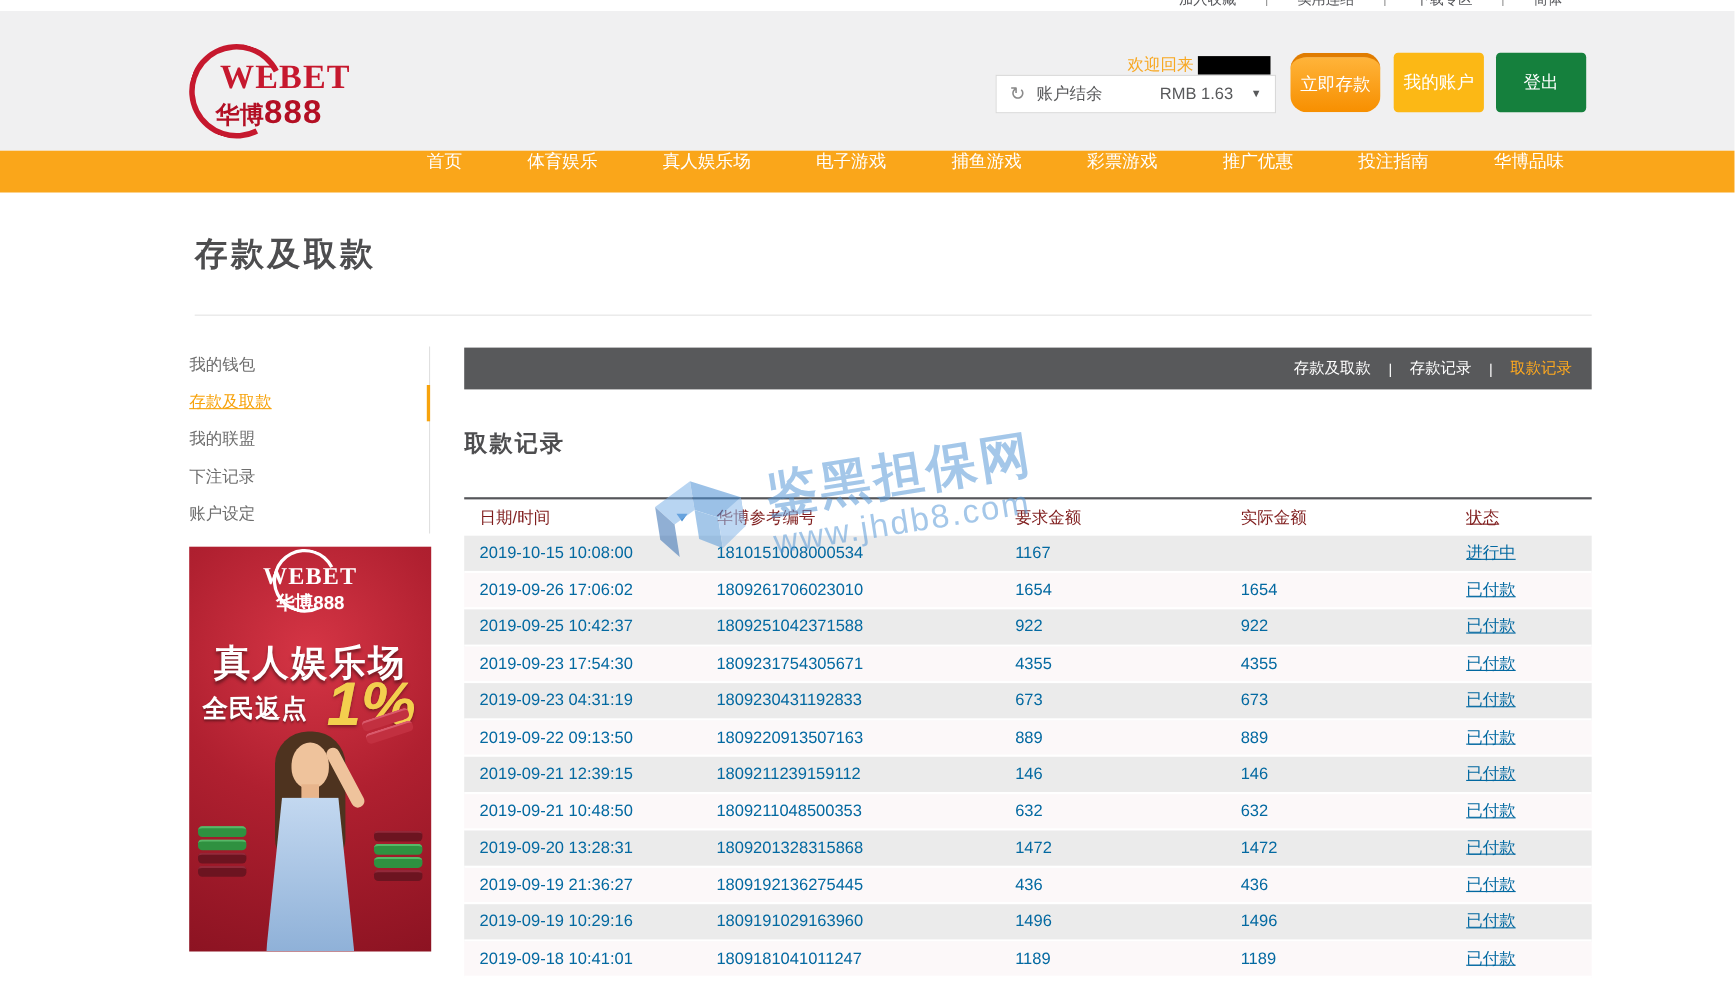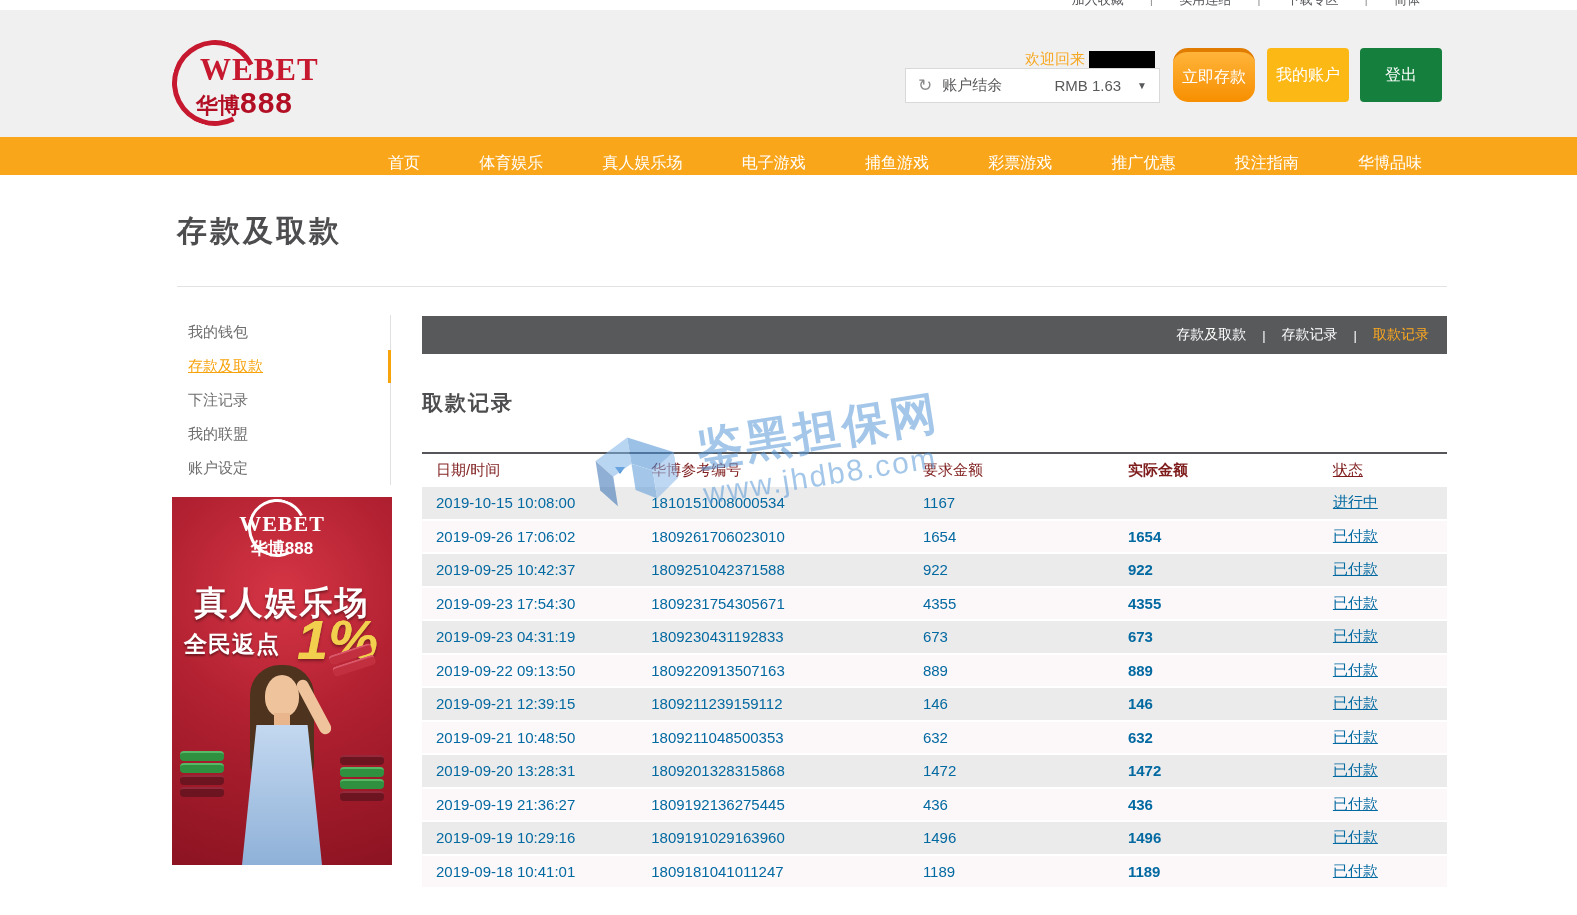--- a/index.html
+++ b/index.html
@@ -36,30 +36,30 @@
   #balance-box .caret { font-size:10px; color:#58595b; margin-left:16px; }
   .hbtn { position:absolute; top:38px; height:54px; width:82px; border:none; border-radius:4px;
           color:#fff; font-size:16px; font-family:inherit; cursor:pointer; }
   #btn-deposit { left:1173px; background:linear-gradient(#ffb43a,#f78f00); border-top:4px solid #e07c00;border-radius:15px; }
   #btn-account { left:1267px; background:#fcb815; }
   #btn-logout  { left:1360px; background:#15803d; }
 
   
   #nav { position:absolute; top:137px; left:0; width:1577px; height:38px; background:#faa61a; }
   #nav .items { position:absolute; left:388px; width:1034px; height:52px; display:flex;
-                justify-content:space-between; align-items:center; }
+                justify-content:space-between; }
   #nav .items span { color:#fff; font-size:16px; cursor:pointer; white-space:nowrap; }
 
   
   #page-title { position:absolute; left:177px; top:211px; font-size:30px; font-weight:bold;
                 color:#4d4d4f; letter-spacing:3px; }
   #title-divider { position:absolute; left:177px; top:286px; width:1270px; height:1px; background:#e3e3e3; }
 
   
-  #sidebar { position:absolute; left:172px; top:315px; width:218px;margin-left:16px; }
+  #sidebar { position:absolute; left:172px; top:315px; width:218px; }
   #sidebar .sitem { height:34px; line-height:34px; font-size:15px; color:#6e6e6e; cursor:pointer; }
   #sidebar .sitem.active { color:#f7a30c; text-decoration:underline; }
   #sidebar-border { position:absolute; left:390px; top:315px; width:1px; height:170px; background:#e0e0e0; }
   #sidebar-active-bar { position:absolute; left:388px; top:350px; width:3px; height:33px; background:#f7a30c; }
 
   
   #banner { position:absolute; left:172px; top:497px; width:220px; height:368px; overflow:hidden; cursor:pointer;
             background:radial-gradient(circle at 50% 26%, #d53545 0%, #b02030 45%, #8c1322 100%); }
   .b-logo { position:absolute; left:0; top:14px; width:220px; text-align:center; color:#fff; }
   .b-swoosh { position:absolute; left:76px; top:2px; width:58px; height:58px; border:3px solid #fff;
@@ -101,21 +101,21 @@
   #tabbar .tab.active { color:#ffa91e; }
   #tabbar .tsep { color:#fff; margin:0 16px; font-size:13px; }
 
   #section-title { position:absolute; left:422px; top:389px; font-size:21px; font-weight:bold;
                    color:#4d4d4f; letter-spacing:2px; }
 
   
   #table { position:absolute; left:422px; top:452px; width:1025px; }
   #thead { display:flex; align-items:center; height:35px; border-top:2px solid #55565a; position:relative; }
   #thead .hcell { font-size:15px; color:#7f1d1d; padding-left:14px; cursor:pointer; }
-  .c0 { width:21%; } .c1 { width:26.5%; } .c2 { width:20%; } .c3 { width:20%;font-weight:bold; } .c4 { width:12.5%;text-decoration:underline; }
+  .c0 { width:21%; } .c1 { width:26.5%; } .c2 { width:20%; } .c3 { width:20%; } .c4 { width:12.5%;text-decoration:underline; }
   #sort-caret { position:absolute; left:193px; top:13px; width:0; height:0;
                 border-left:5px solid transparent; border-right:5px solid transparent;
                 border-top:7px solid #4a90d2; }
   #tbody .trow { display:flex; align-items:center; height:33.5px; border-bottom:2px solid #fff; }
   #tbody .trow.dark { background:#ebebeb; }
   #tbody .trow.light { background:#fcf8f9; }
   #tbody .tcell { font-size:15px; color:#0369a1; padding-left:14px; overflow:hidden; white-space:nowrap; }
 
   
   #watermark { position:absolute; left:588px; top:404px; width:420px; transform:rotate(-9deg);
@@ -175,22 +175,22 @@
         <span data-name="nav-item">华博品味</span>
       </div>
   </div>
 
   <div id="page-title" data-name="page-title">存款及取款</div>
   <div id="title-divider" data-name="title-divider"></div>
 
   <div id="sidebar" data-name="sidebar">
       <div class="sitem" data-name="sidebar-item">我的钱包</div>
       <div class="sitem active" data-name="sidebar-item">存款及取款</div>
+      <div class="sitem" data-name="sidebar-item">我的联盟</div>
       <div class="sitem" data-name="sidebar-item">下注记录</div>
-      <div class="sitem" data-name="sidebar-item">我的联盟</div>
       <div class="sitem" data-name="sidebar-item">账户设定</div>
     </div>
   <div id="sidebar-border" data-name="sidebar-border"></div>
   <div id="sidebar-active-bar" data-name="sidebar-active-indicator"></div>
 
   <div id="banner" data-name="promo-banner">
     <div class="b-swoosh" data-name="banner-logo-swoosh-icon"></div>
     <div class="b-logo" data-name="banner-logo">
       <div class="b-webet" data-name="banner-brand-text">WEBET</div>
       <div class="b-sub" data-name="banner-brand-sub"><span>华博</span><span>888</span></div>

